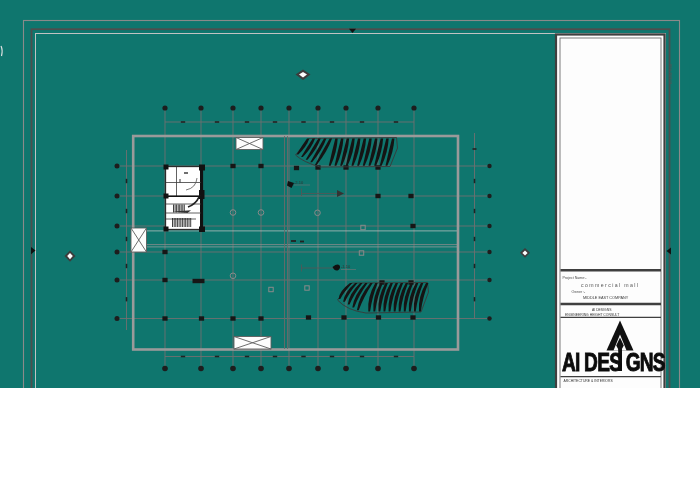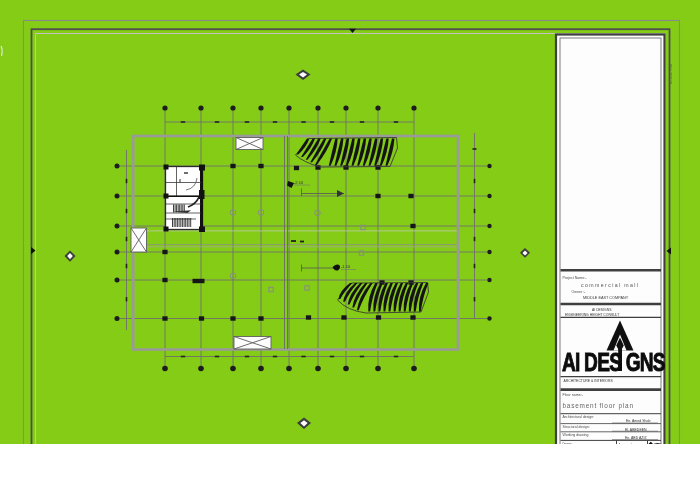--- a/index.html
+++ b/index.html
@@ -1,15 +1,15 @@
 <!DOCTYPE html>
 <html><head><meta charset="utf-8">
 <style>
 html,body{margin:0;padding:0;background:#fff;}
-#sheet{position:relative;width:700px;height:444px;background:#84cc16;overflow:hidden;
+#sheet{position:relative;width:700px;height:388px;background:#0f766e;overflow:hidden;
 font-family:"Liberation Sans",sans-serif;}
 svg{position:absolute;left:0;top:0;filter:blur(0.6px);}
 </style></head><body>
 <div id="sheet">
 <svg width="700" height="500" viewBox="0 0 700 500">
 
 <rect x="0" y="492" width="700" height="8" fill="#d7d7d7"></rect>
 <rect x="0" y="489" width="700" height="3" fill="#ececec"></rect>
 
 <rect x="23.5" y="20.5" width="656" height="460.2" fill="none" stroke="#8a8a8a" stroke-width="1.1"></rect>

